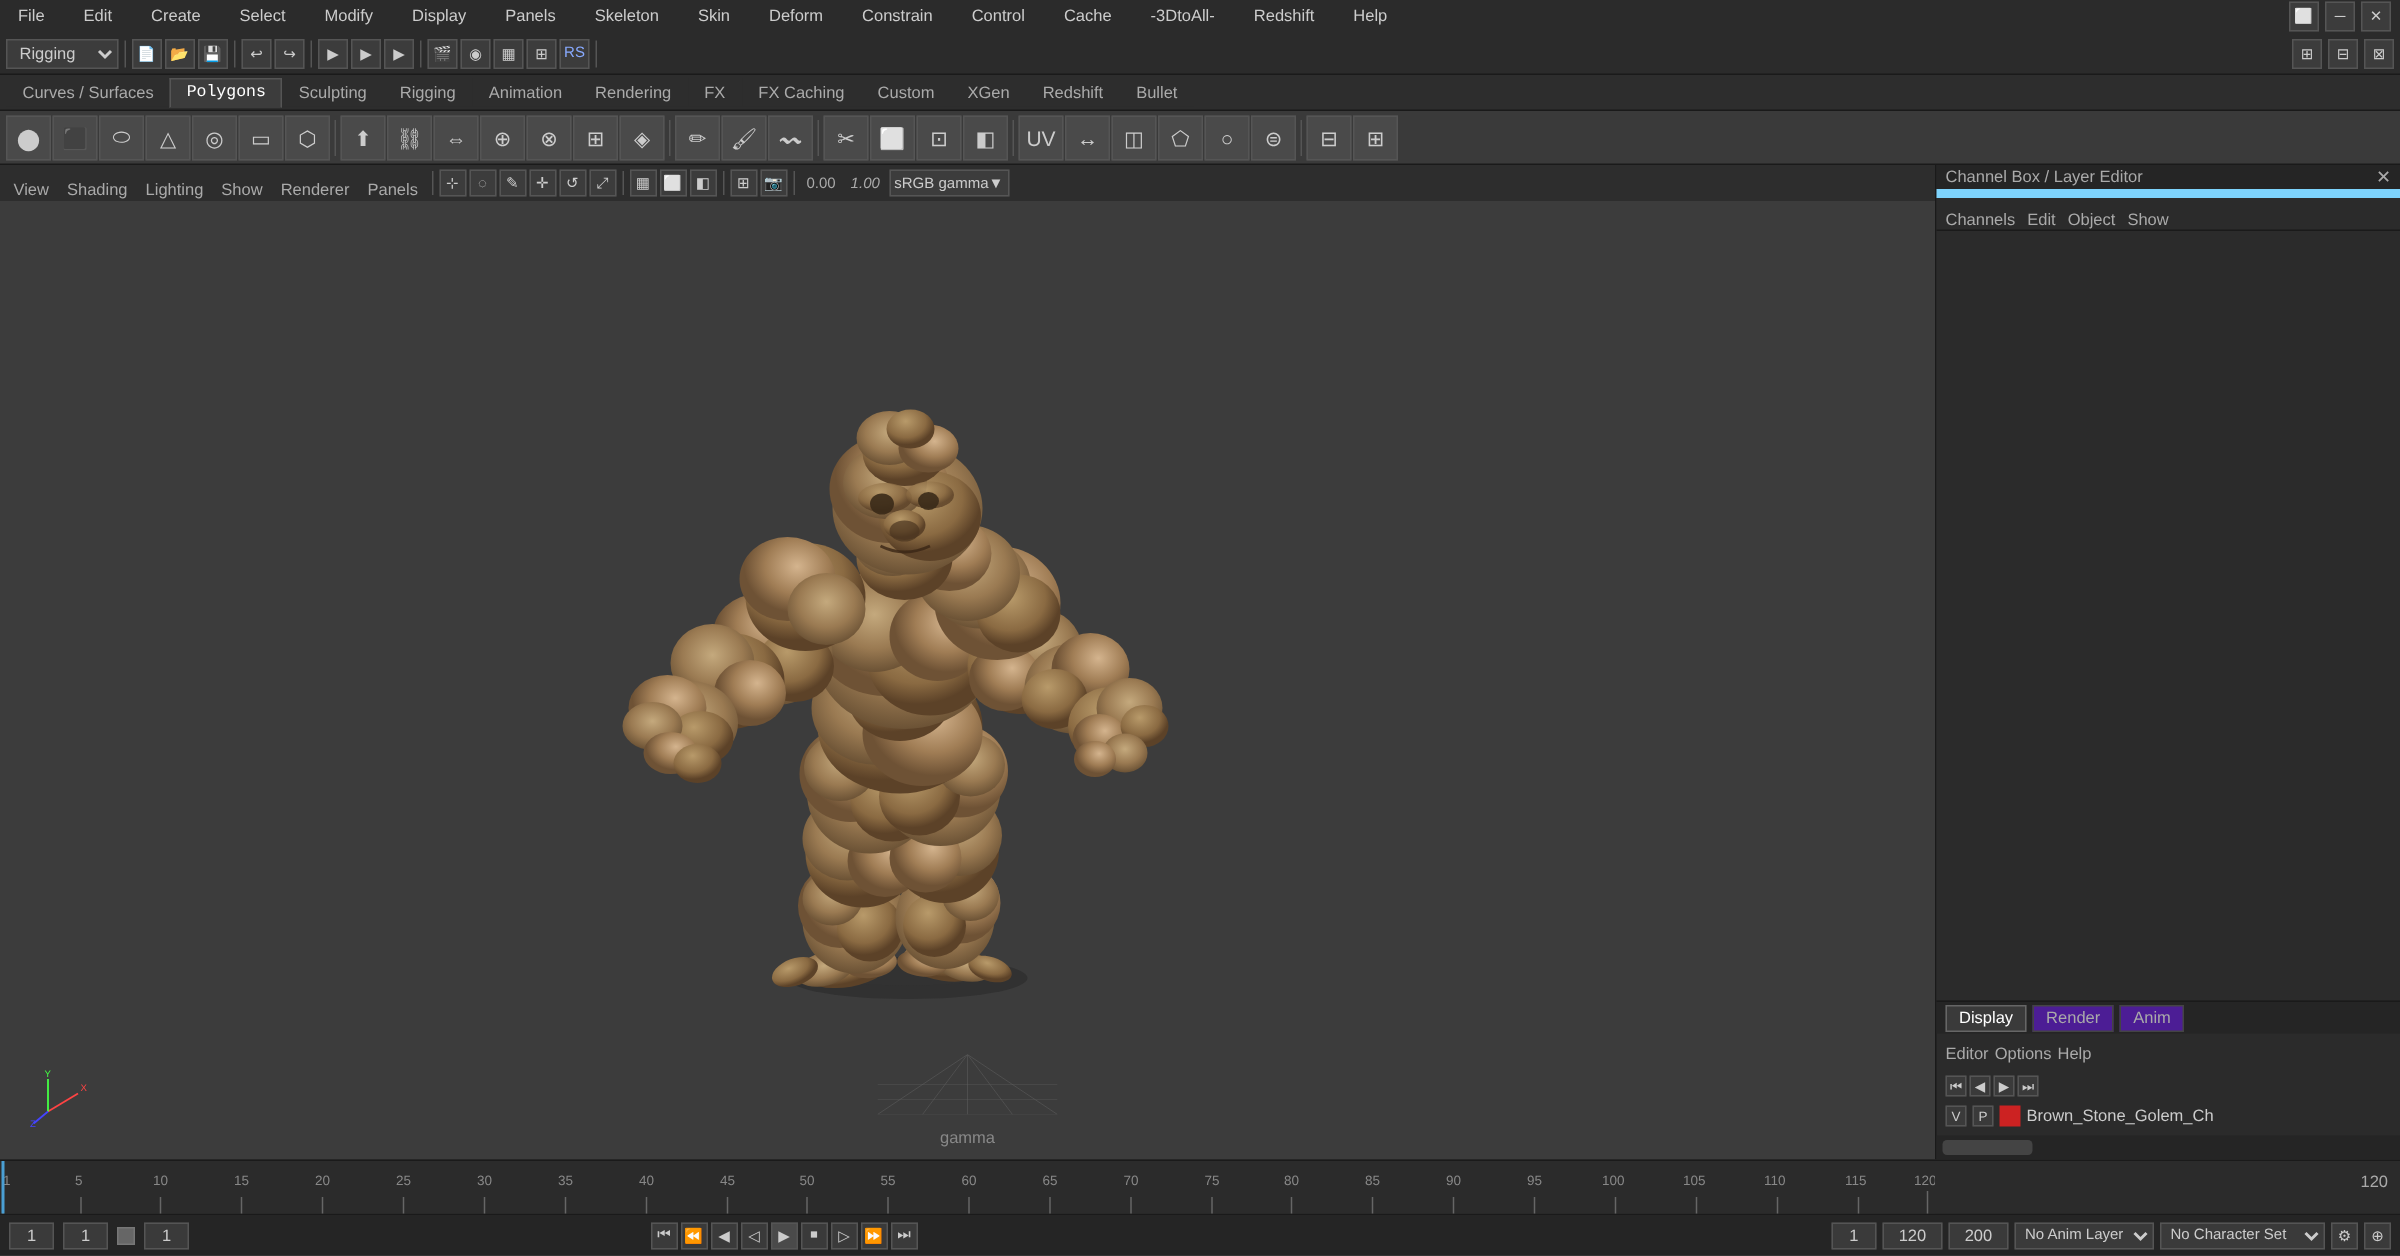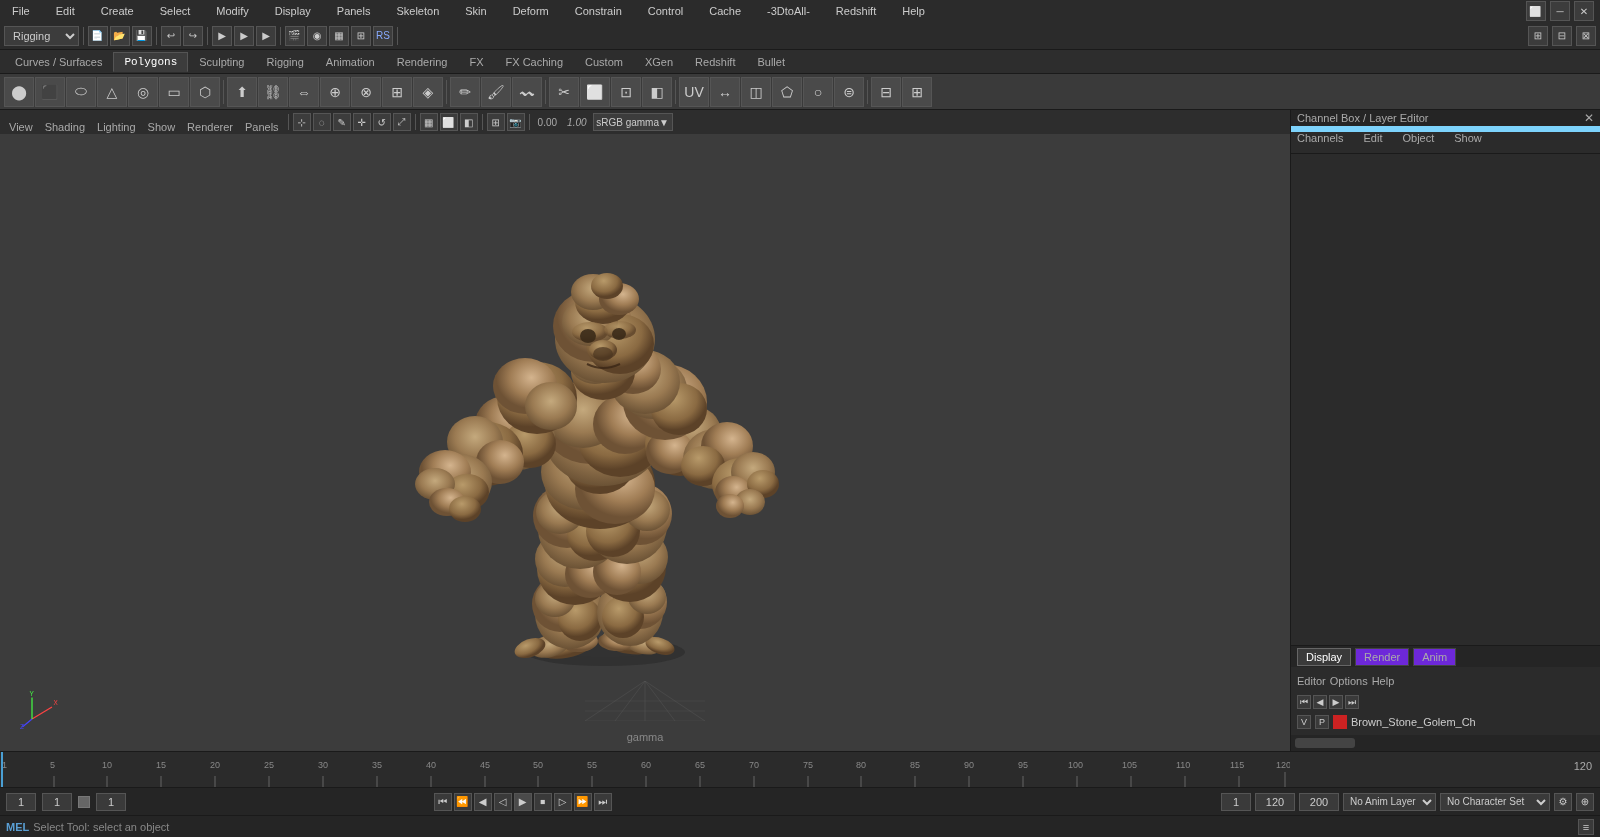--- a/index.html
+++ b/index.html
@@ -208,23 +208,23 @@
       justify-content: space-between;
       padding: 0 6px;
       font-size: 11px;
       color: #aaa;
       border-bottom: 6px solid #7dd3fc;
     }
     #channel-box-menu {
       height: 22px;
       background: #2b2b2b;
       display: flex;
-      align-items: flex-start;
+      align-items: flex-end;
       padding: 0 6px;
-      gap: 20px;
+      gap: 8px;
       border-bottom: 1px solid #1a1a1a;
     }
     .cb-menu-item {
       color: #aaa;
       cursor: pointer;
       font-size: 11px;
     }
     #channel-box-content {
       flex: 1;
       background: #2b2b2b;
@@ -236,21 +236,21 @@
       align-items: center;
       padding: 0 6px;
       gap: 4px;
       border-top: 1px solid #1a1a1a;
     }
     .cb-tab {
       padding: 2px 8px;
       font-size: 11px;
       color: #aaa;
       cursor: pointer;
-      background: #6d28d9;
+      background: #4c1d95;
       border: 1px solid #444;
     }
     .cb-tab.active {
       background: #3a3a3a;
       color: #fff;
       border-color: #666;
     }
 
     
     #layers-section {
@@ -904,19 +904,14 @@
         <option>No Anim Layer</option>
       </select>
       <select class="anim-select" style="width:110px;">
         <option>No Character Set</option>
       </select>
       <div class="transport-btn">⚙</div>
       <div class="transport-btn">⊕</div>
     </div>
   </div>
 
-  <div id="status-bar">
-    <span id="mel-label">MEL</span>
-    <span id="status-text">Select Tool: select an object</span>
-    <div style="margin-left:auto; width:16px; height:16px; background:#3a3a3a; border:1px solid #555; display:flex; align-items:center; justify-content:center; cursor:pointer;">≡</div>
-  </div>
 
 </div>
 
 </body></html>

